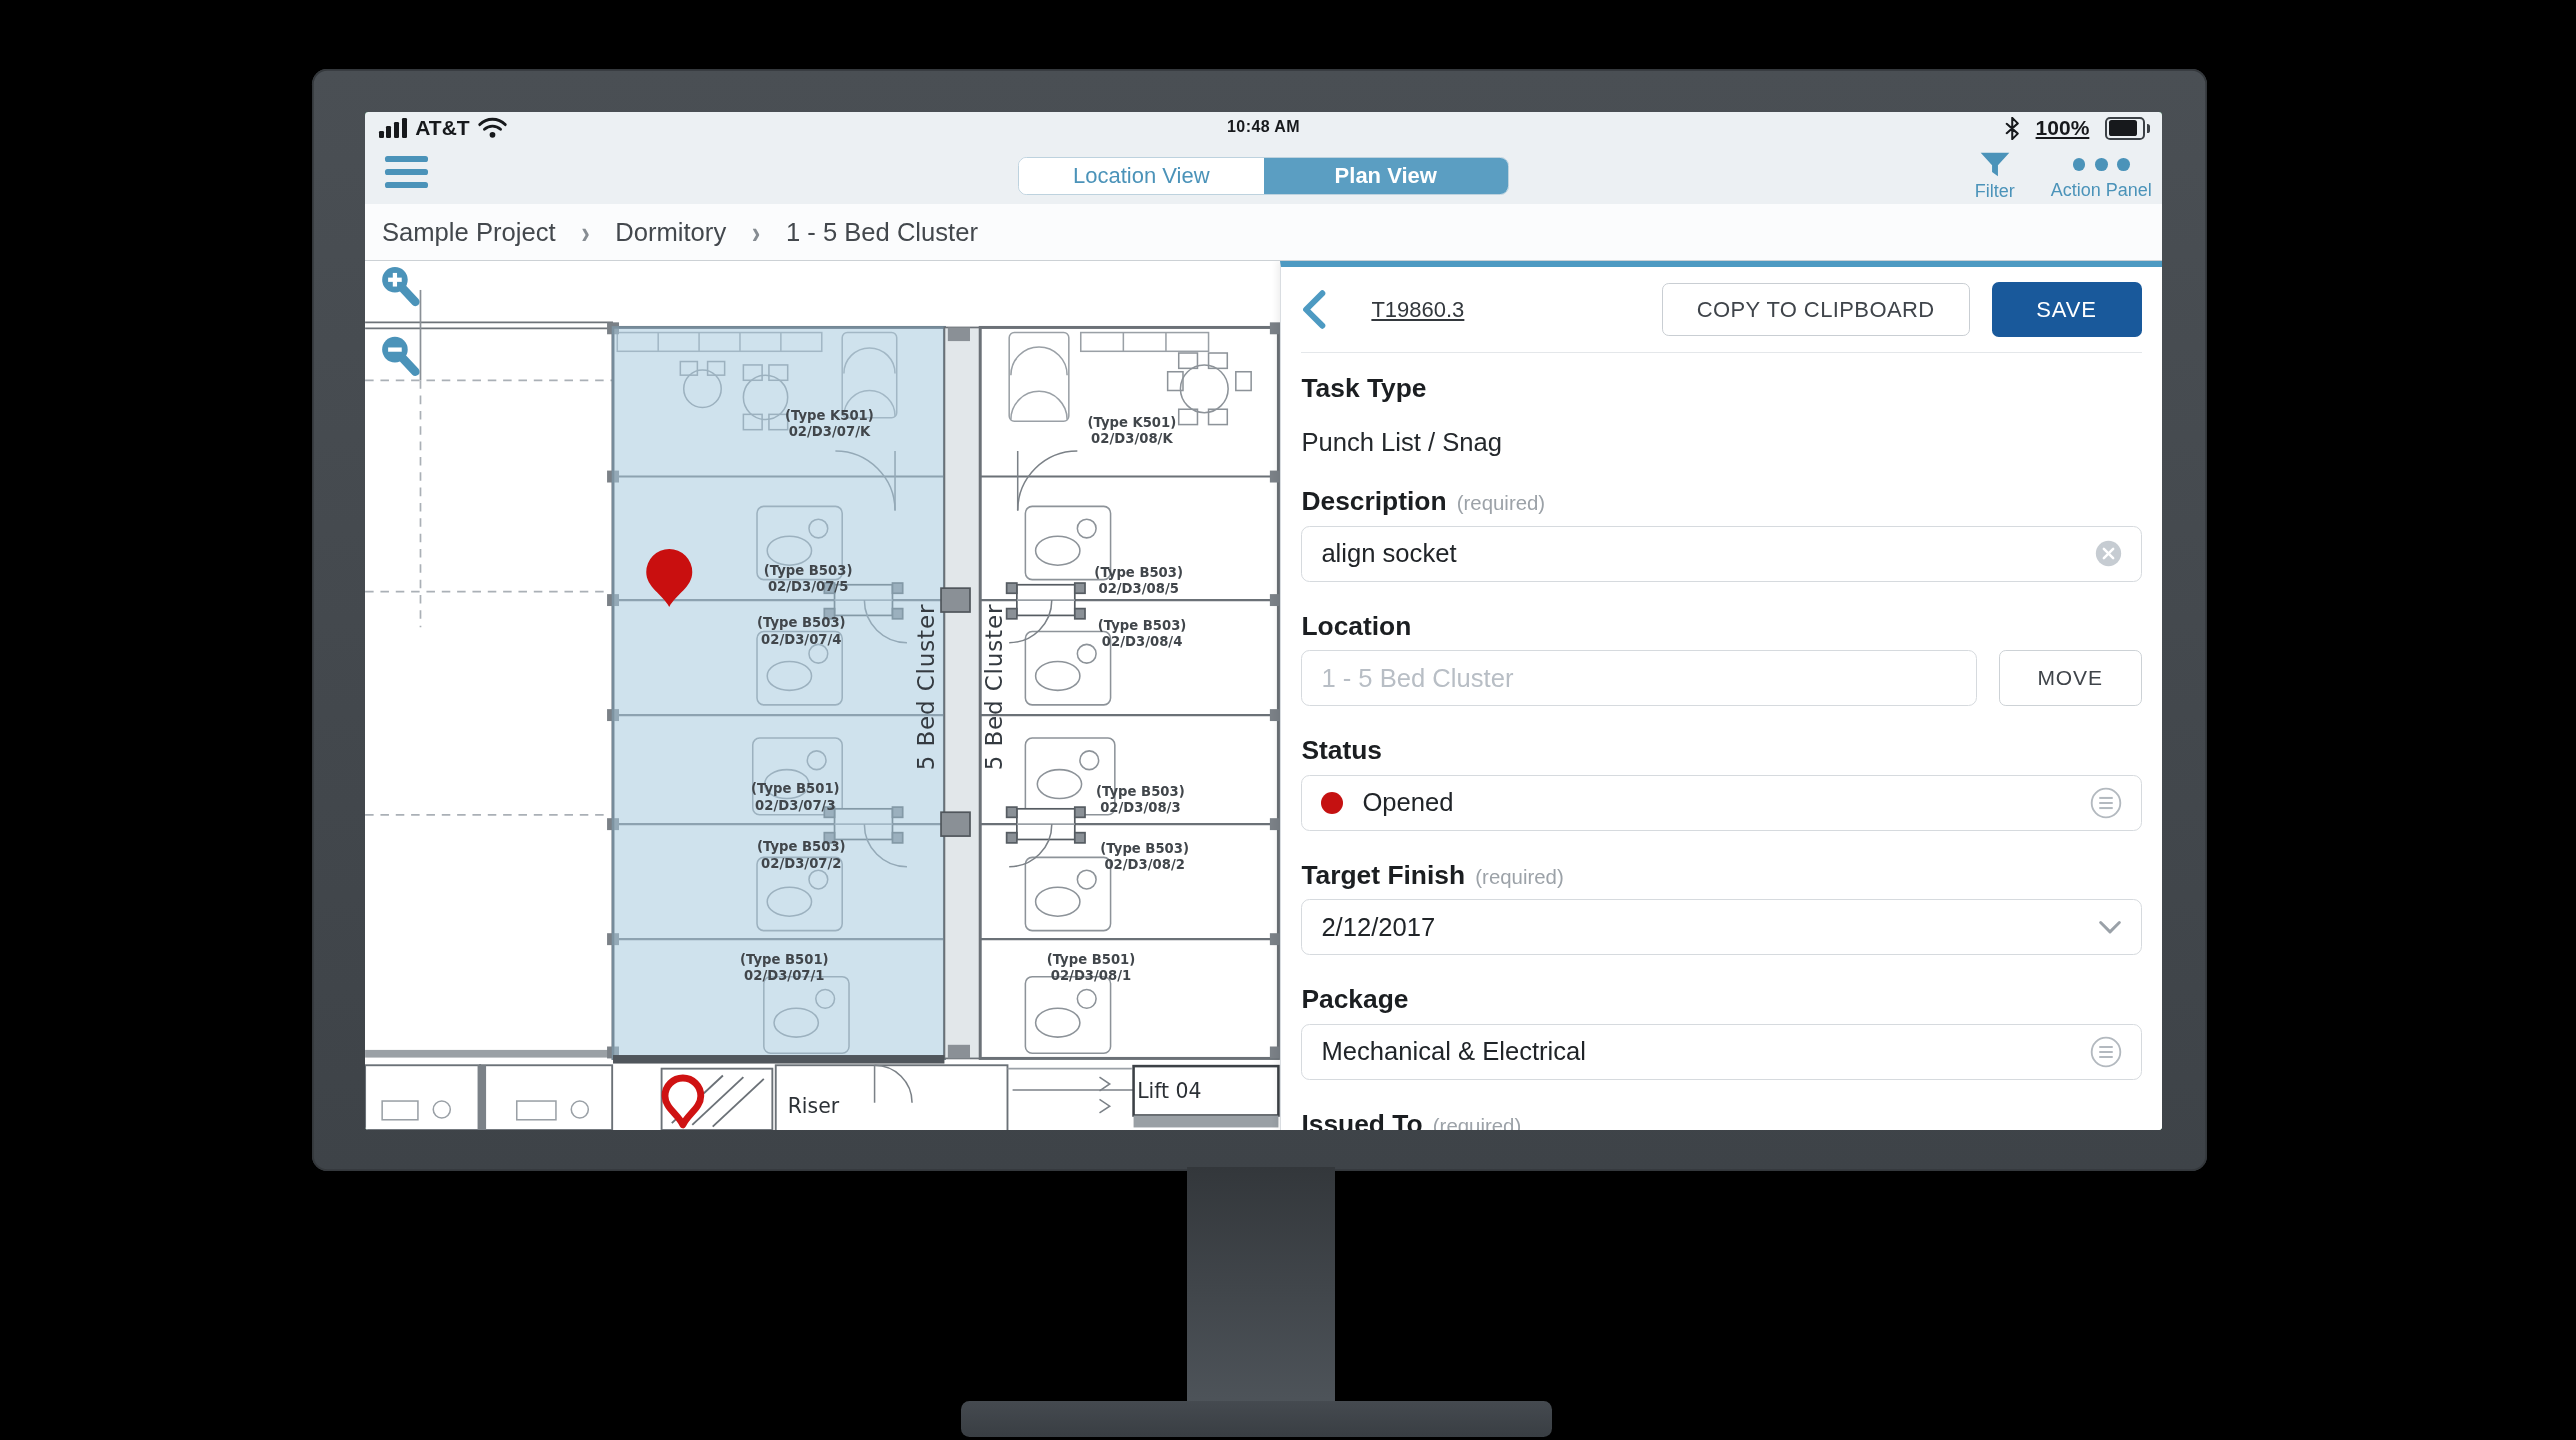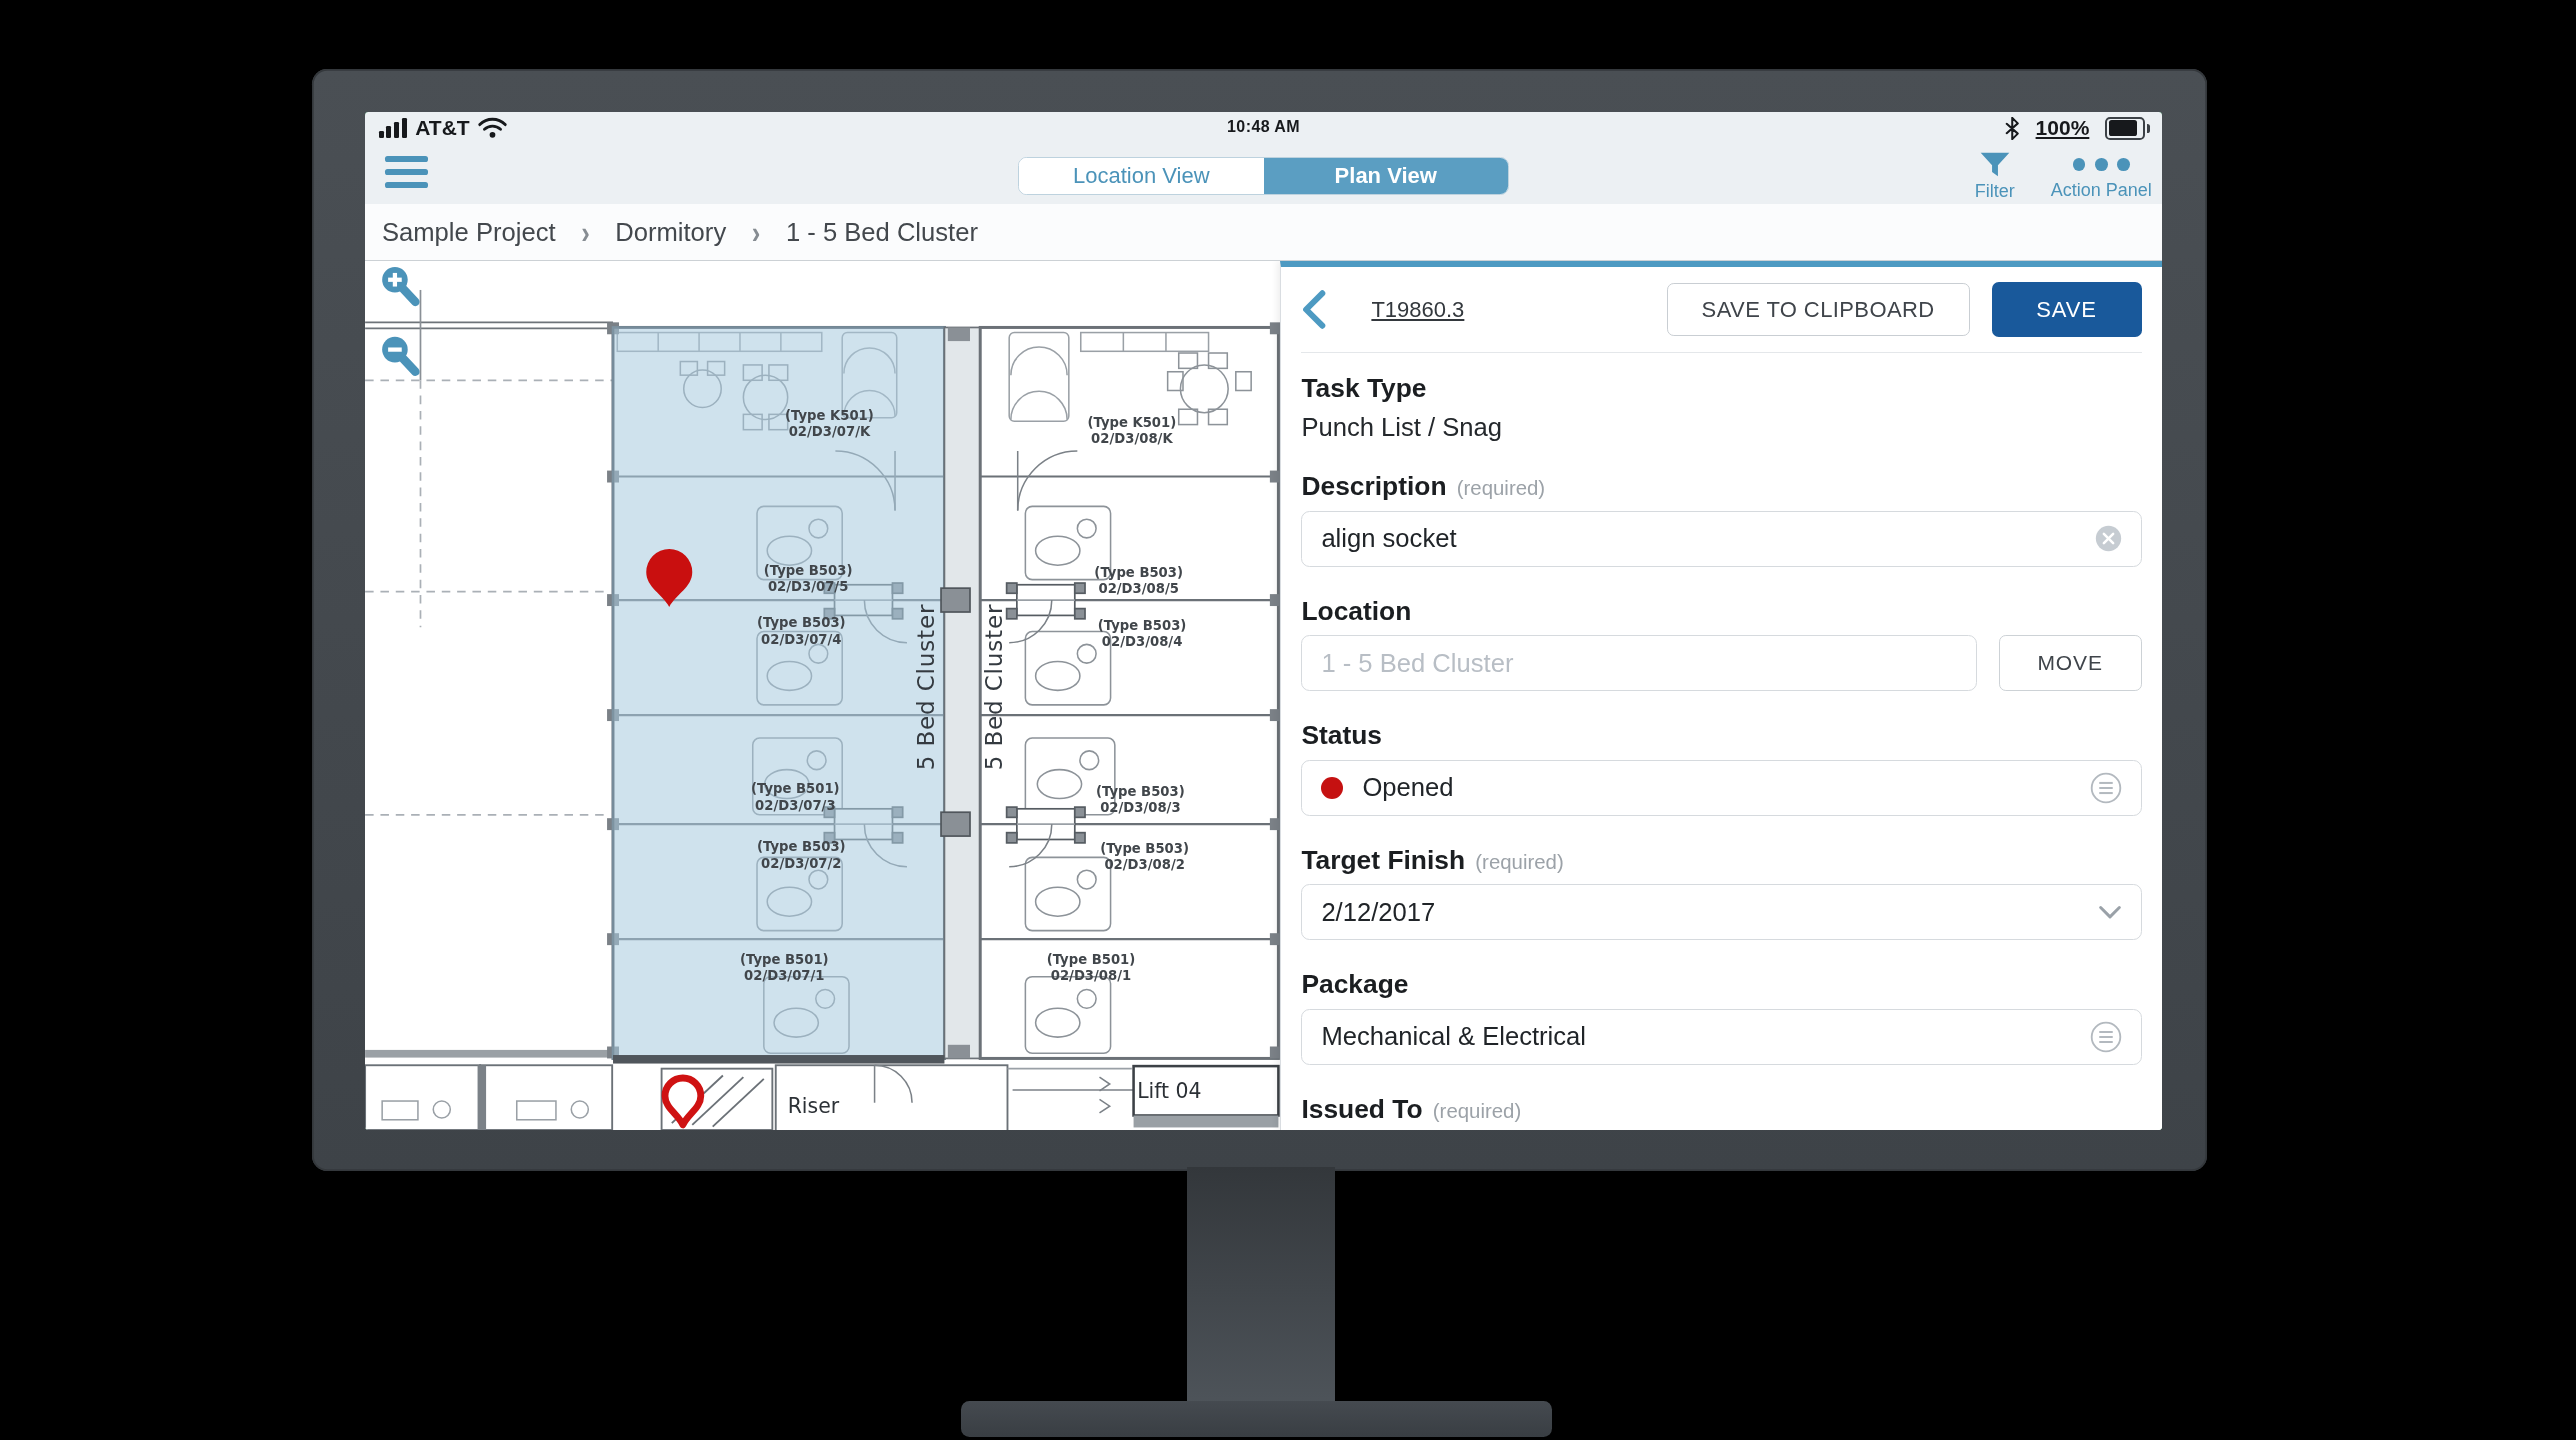--- a/index.html
+++ b/index.html
@@ -68,21 +68,21 @@
   .ph-spacer{flex:1;}
   .btn-outline{height:53px;background:#fff;border:1.7px solid #c9ced3;border-radius:6.8px;
          font-size:22px;color:#3f444a;letter-spacing:0.4px;padding:0 34px;display:flex;
          align-items:center;cursor:pointer;font-family:inherit;}
   .btn-save{height:55px;width:150px;background:#19599b;border:none;border-radius:6.8px;
          font-size:22px;color:#fff;letter-spacing:0.9px;margin-left:22px;display:flex;
          align-items:center;justify-content:center;cursor:pointer;font-family:inherit;}
   .fld-label{margin-top:29px;font-size:26.4px;font-weight:bold;color:#1b1e21;display:flex;align-items:baseline;}
   .fld-label.first{margin-top:20.4px;}
   .req{font-size:20.4px;font-weight:normal;color:#9ca2a8;margin-left:10.2px;}
-  .fld-value{margin-top:9px;font-size:25.6px;color:#24282c;}
+  .fld-value{margin-top:24px;font-size:25.6px;color:#24282c;}
   .input{margin-top:8.5px;height:56px;border:1.7px solid #d6dade;border-radius:8.5px;
          display:flex;align-items:center;padding:0 19px;font-size:25.6px;color:#202428;
          position:relative;box-sizing:border-box;background:#fff;cursor:pointer;}
   .input .grow{flex:1;}
   .loc-row{display:flex;gap:22px;margin-top:8.5px;}
   .loc-input{flex:1;height:56px;border:1.7px solid #d6dade;border-radius:8.5px;display:flex;
          align-items:center;padding:0 19px;font-size:25.6px;color:#b8bec5;box-sizing:border-box;}
   .btn-move{width:143px;height:56px;border:1.7px solid #cdd2d6;border-radius:6.8px;background:#fff;
          font-size:21px;color:#3f444a;letter-spacing:0.9px;display:flex;align-items:center;
          justify-content:center;cursor:pointer;font-family:inherit;}
@@ -424,21 +424,21 @@
 
     <div class="panel">
       <div class="panel-header">
         <div class="back-btn">
           <svg width="25.6" height="41" viewBox="0 0 30 48">
             <polyline points="25,5 6,24 25,43" fill="none" stroke="#4d9ac2" stroke-width="7" stroke-linecap="round" stroke-linejoin="round"></polyline>
           </svg>
         </div>
         <span class="task-id">T19860.3</span>
         <span class="ph-spacer"></span>
-        <button class="btn-outline">SAVE TO CLIPBOARD</button>
+        <button class="btn-outline">COPY TO CLIPBOARD</button>
         <button class="btn-save">SAVE</button>
       </div>
 
       <div class="fld-label first">Task Type</div>
       <div class="fld-value">Punch List / Snag</div>
 
       <div class="fld-label">
         <span>Description</span>
         <span class="req">(required)</span>
       </div>

